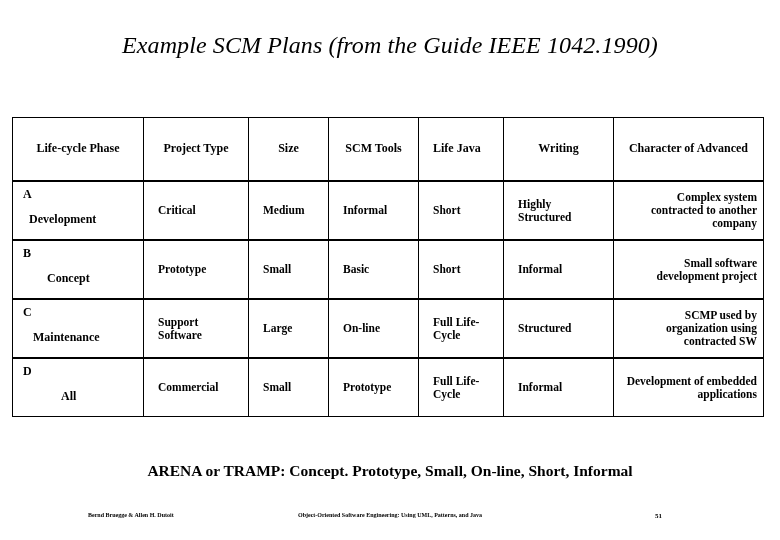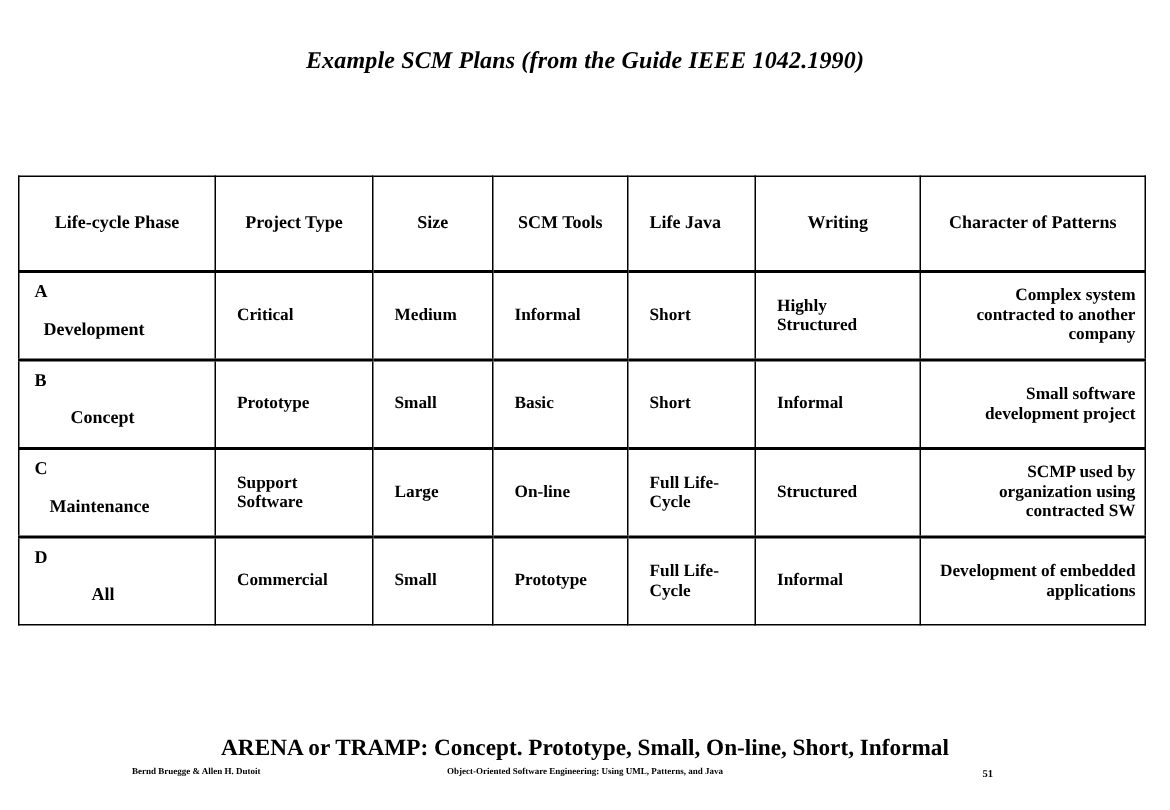--- a/index.html
+++ b/index.html
@@ -17,22 +17,22 @@
     position: relative;
   }
 
   
   .slide-title {
     position: absolute;
     left: 0;
     top: 32px;
     width: 780px;
     text-align: center;
-    font-size: 16px;
-    font-weight: bold;
+    font-size: 24px;
+    font-weight: normal;
     font-style: italic;
     letter-spacing: 0.1px;
     white-space: nowrap;
   }
 
   
   .scm-table {
     position: absolute;
     left: 12px;
     top: 117px;
@@ -105,21 +105,21 @@
     padding-left: 10px;
   }
   th.col-character { text-align: center; padding-left: 6px; }
 
   .cell-lines { display: block; }
 
   
   .caption {
     position: absolute;
     left: 0;
-    top: 490px;
+    top: 462px;
     width: 780px;
     text-align: center;
     font-size: 15.5px;
     font-weight: bold;
     white-space: nowrap;
   }
 
   
   .footer {
     position: absolute;
@@ -165,21 +165,21 @@
     <col style="width:150px">
   </colgroup>
   <thead>
     <tr>
       <th>Life-cycle Phase</th>
       <th class="col-type">Project Type</th>
       <th class="col-size">Size</th>
       <th class="col-tools">SCM Tools</th>
       <th class="col-span">Life Java</th>
       <th class="col-writing">Writing</th>
-      <th class="col-character">Character of Patterns</th>
+      <th class="col-character">Character of Advanced</th>
     </tr>
   </thead>
   <tbody>
     <tr>
       <td class="phase-cell">
         <span class="phase-letter">A</span>
         <span class="phase-name ind1">Development</span>
       </td>
       <td class="col-type">Critical</td>
       <td class="col-size">Medium</td>

